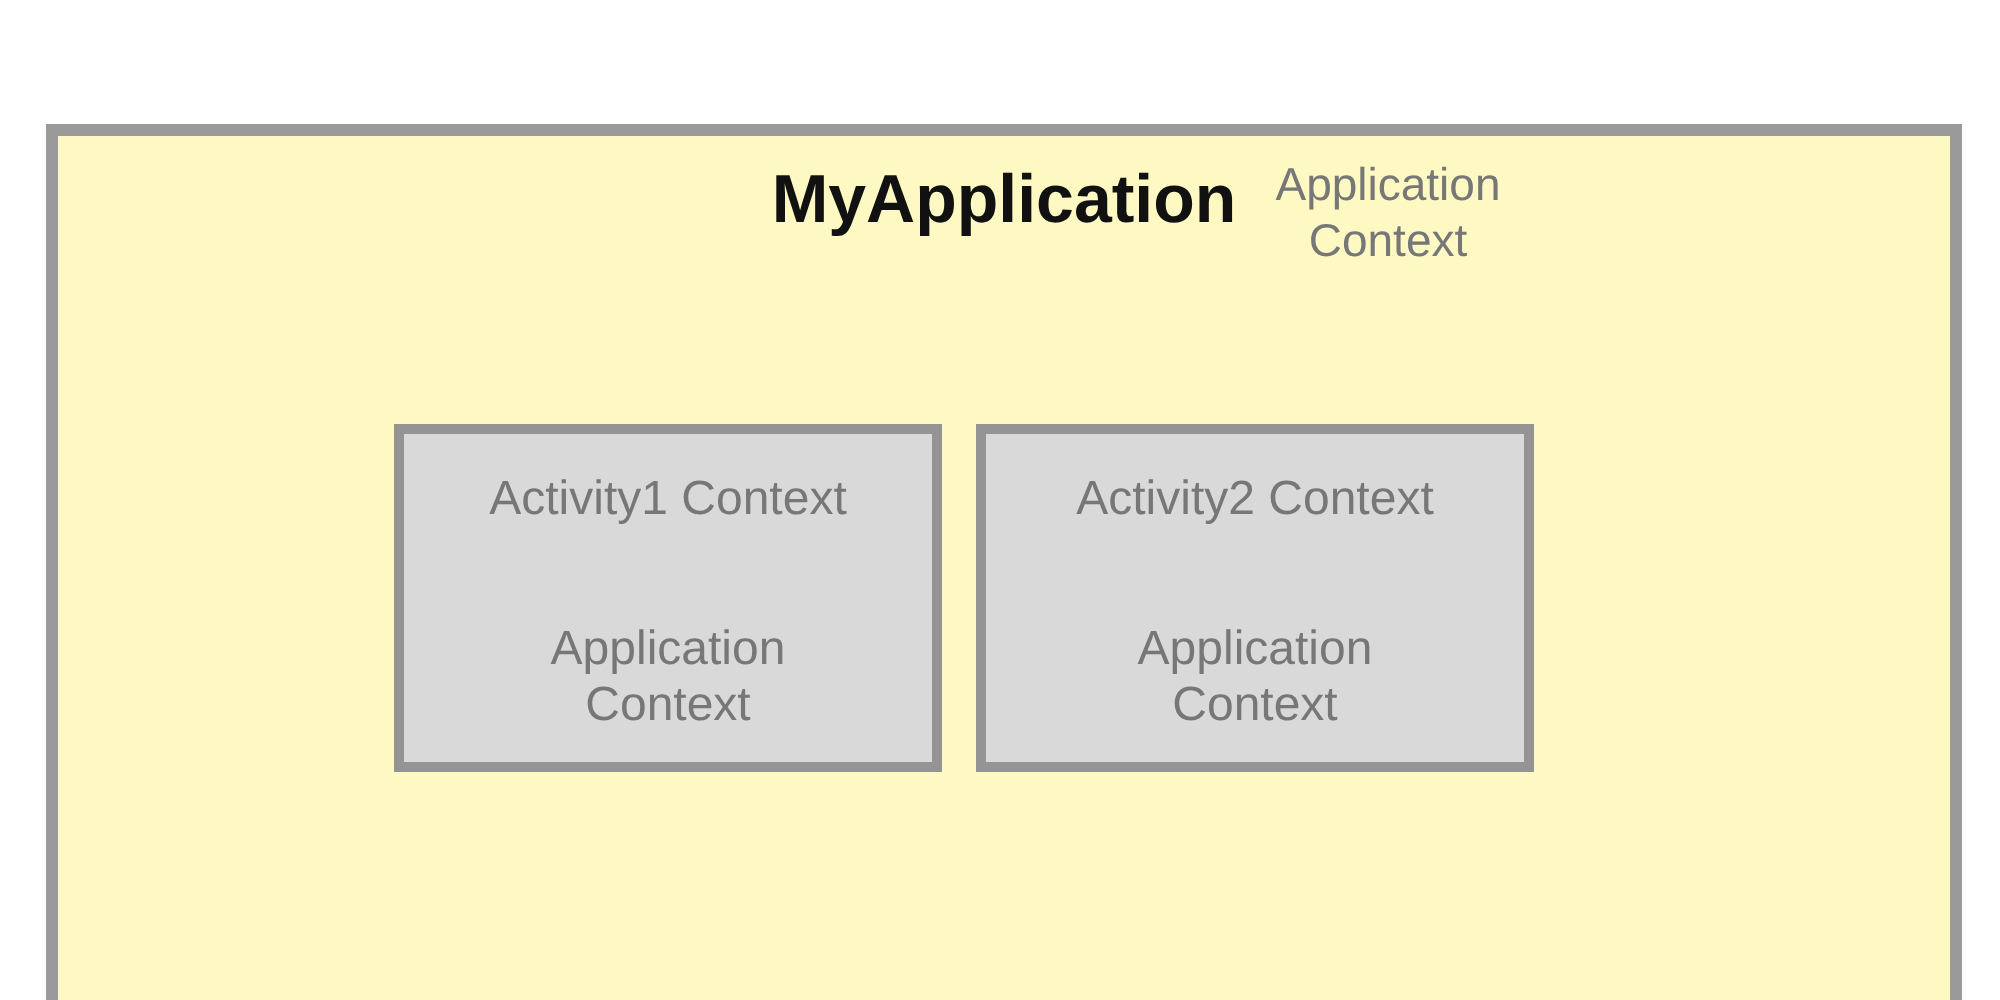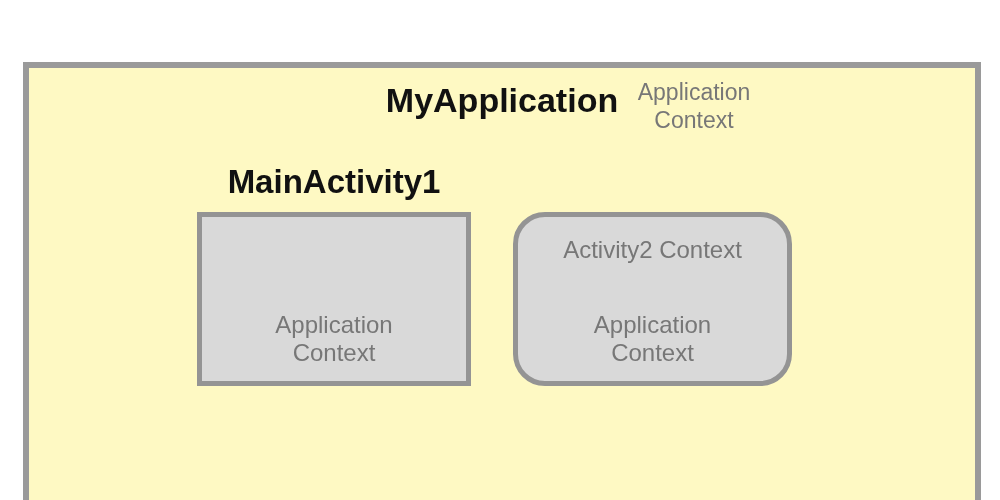--- a/index.html
+++ b/index.html
@@ -56,21 +56,21 @@
   .t2 { left: 484px; width: 279px; }
   .activity-box {
     position: absolute;
     top: 144px;
     height: 174px;
     box-sizing: border-box;
     border: 5px solid #949494;
     background: #d9d9d9;
   }
   .b1 { left: 168px; width: 274px; }
-  .b2 { left: 484px; width: 279px; border-radius: 32px; }
+  .b2 { left: 459px; width: 279px; }
   .activity-context {
     position: absolute;
     left: 0;
     top: 19px;
     width: 100%;
     text-align: center;
     font-size: 24px;
     line-height: 28px;
     color: #777777;
   }
@@ -88,24 +88,24 @@
 </style>
 </head>
 <body>
 
 <div class="app-panel">
 
   <div class="app-title">MyApplication</div>
 
   <div class="app-context-label">Application Context</div>
 
-  <div class="activity-title t1">MainActivity1</div>
 
 
   <div class="activity-box b1">
+    <div class="activity-context">Activity1 Context</div>
     <div class="box-app-context">Application Context</div>
   </div>
 
   <div class="activity-box b2">
     <div class="activity-context">Activity2 Context</div>
     <div class="box-app-context">Application Context</div>
   </div>
 
 </div>
 

